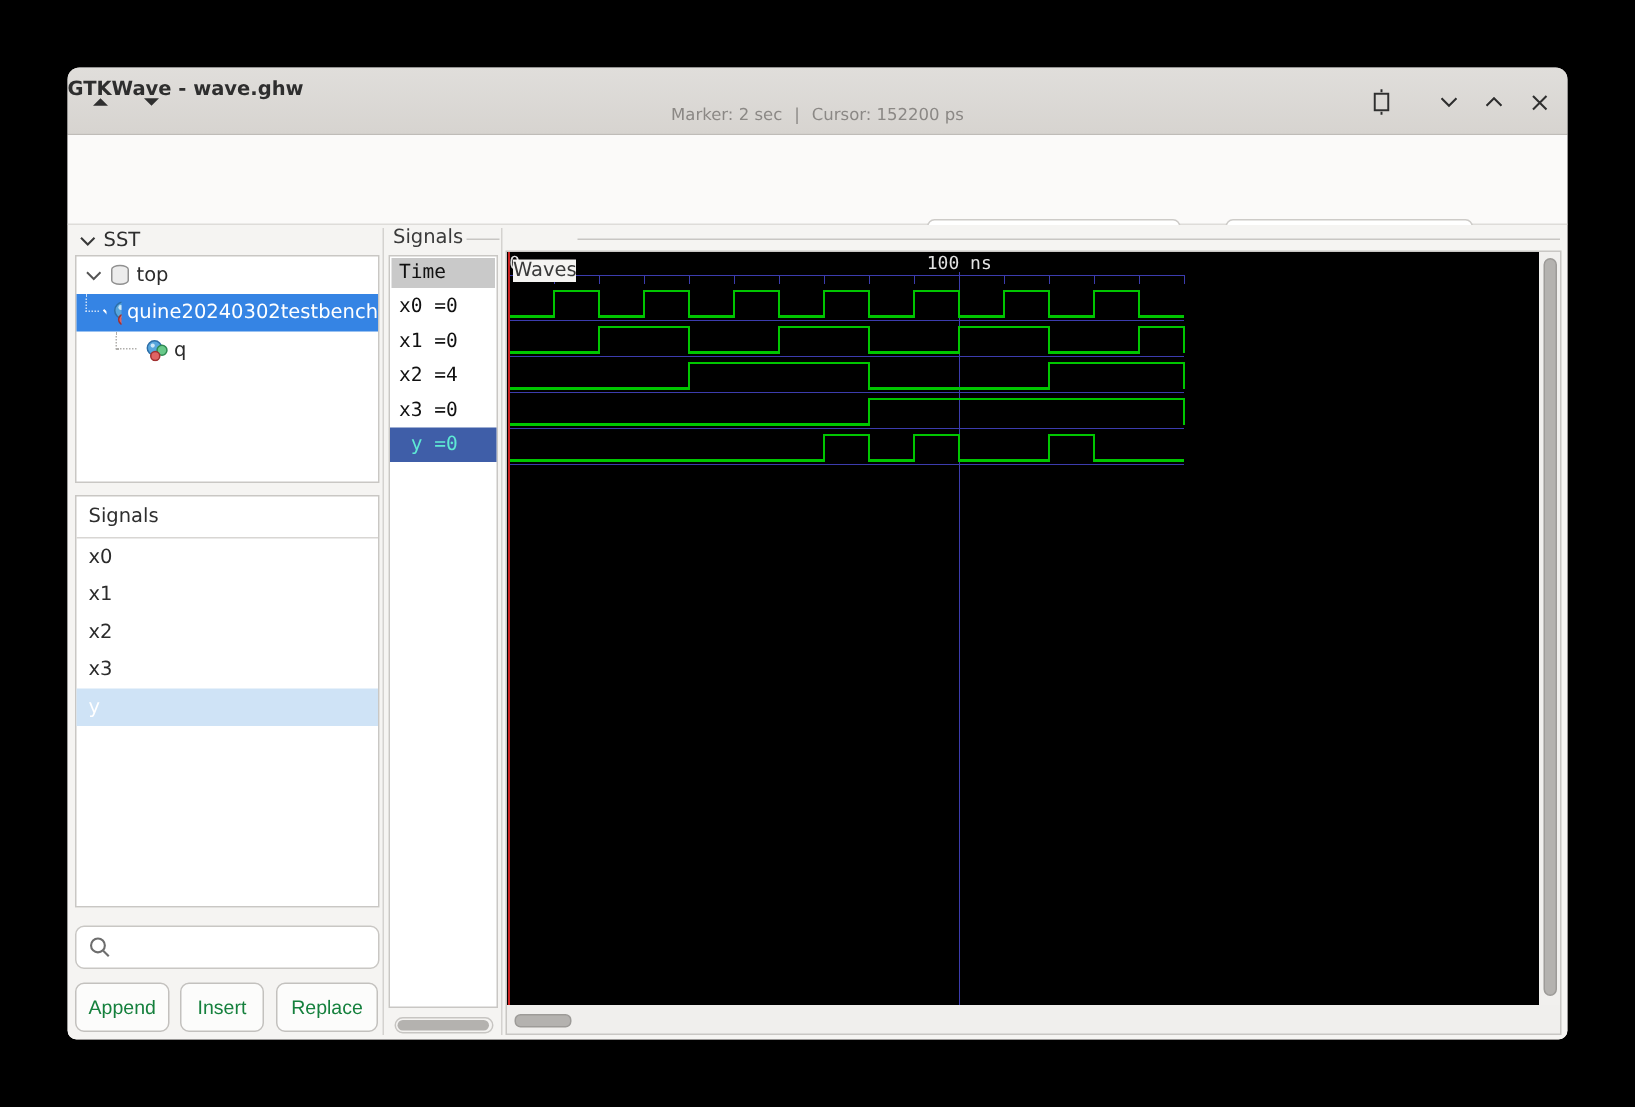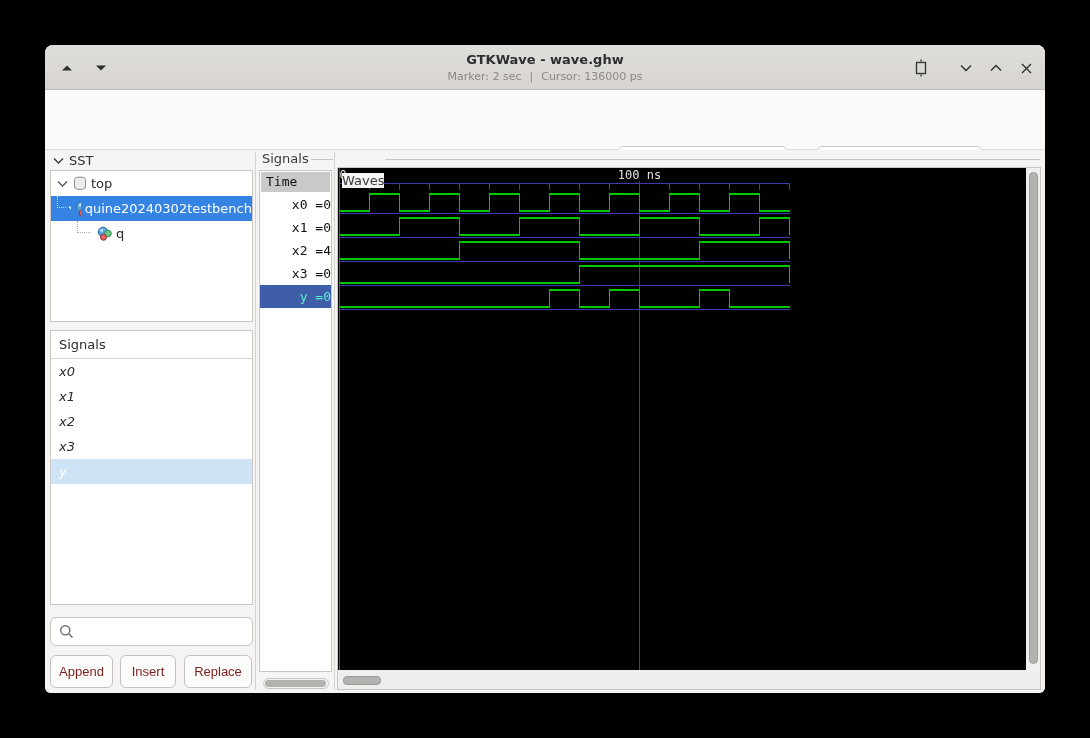--- a/index.html
+++ b/index.html
@@ -4,21 +4,21 @@
 <style>
   * { margin:0; padding:0; box-sizing:border-box; }
   html,body { width:1090px; height:738px; background:#000; overflow:hidden;
               font-family:"DejaVu Sans","Liberation Sans",sans-serif; }
   .window { position:absolute; left:45px; top:45px; width:1000px; height:648px;
             background:#f5f4f2; border-radius:8px 8px 6px 6px; overflow:hidden; }
 
   
   .headerbar { position:absolute; left:0; top:0; width:1000px; height:45px;
                background:linear-gradient(#e0dedb,#d7d4d0); border-bottom:1px solid #bfbcb8; }
-  .hb-title { position:absolute; left:0; right:0; top:7px; text-align:center;
+  .hb-title { position:absolute; left:0; right:0; top:7px; text-align:left;
               font-size:13px; font-weight:700; color:#2e2e2e; }
   .hb-status { position:absolute; left:0; right:0; top:25px; text-align:center;
                font-size:11px; color:#8b8885; }
   .hb-status span { margin:0 4px; }
   .hb-btn { position:absolute; top:10px; width:28px; height:26px; display:flex;
             align-items:center; justify-content:center; cursor:default; border-radius:4px; }
   .hb-btn svg { display:block; }
 
   
   .toolbar { position:absolute; left:0; top:45px; width:1000px; height:60px;
@@ -42,40 +42,40 @@
   
   .trow { position:relative; height:25px; display:flex; align-items:center; font-size:13px;
           color:#2b2b2b; white-space:nowrap; overflow:hidden; }
   .trow.sel { background:#3584e4; color:#fff; }
   .guide { position:absolute; border-left:1px dotted #b0aeab; border-bottom:1px dotted #b0aeab;
            width:9px; height:13px; top:0; }
   .trow.sel .guide { border-color:rgba(255,255,255,.75); }
   .tlabel { margin-left:4px; }
 
   
-  .lrow { height:25px; line-height:25px; padding-left:8px; font-size:13px; color:#2b2b2b;font-style:italic; }
+  .lrow { height:25px; line-height:25px; padding-left:8px; font-size:13px; color:#2b2b2b; }
   .lrow.sel { background:#cfe3f6; color:#fff; }
   .list-head { height:28px; line-height:28px; padding-left:8px; font-size:13px; color:#2e2e2e;
                border-bottom:1px solid #d8d6d3; }
 
   .search { position:absolute; left:5px; top:467px; width:203px; height:29px; background:#fff;
             border:1px solid #c9c7c4; border-radius:6px; display:flex; align-items:center; }
   .search input { border:none; outline:none; flex:1; font-size:13px; margin-left:4px;
                   font-family:inherit; background:transparent; }
   .btn { position:absolute; top:505px; height:33px; background:#fcfcfb; border:1px solid #c3c1be;
-         border-radius:6px; font-size:13px; color:#7f1d1d; text-align:center; }
+         border-radius:6px; font-size:13px; color:#15803d; text-align:center; }
 
   
   .frame-label { position:absolute; font-size:13px; color:#3a3a3a; background:#f5f4f2; z-index:3; }
   .frame-line { position:absolute; height:1px; background:#c8c6c3; }
 
   
   .mono { font-family:"DejaVu Sans Mono","Liberation Mono",monospace; }
   .mrow { height:23px; line-height:23px; padding-left:6px; font-size:13px; color:#111;
-          white-space:pre;text-align:right; }
+          white-space:pre; }
   .mrow.sel { background:#3f5ea8; color:#5eead4; }
   .time-head { height:20px; line-height:20px; margin:1px; padding-left:5px; background:#c9c9c9;
                font-size:13px; color:#111; }
   .vthumb { position:absolute; left:2px; top:4px; width:9px; height:492px; background:#b4b2af;
             border:1px solid #9d9b98; border-radius:5px; }
   .hscroll-track { border:1px solid #c7c5c2; border-radius:6px; background:#f4f3f1; position:absolute; }
   .hthumb { position:absolute; background:#b4b2af; border-radius:4px; }
 </style>
 </head>
 <body>
@@ -88,21 +88,21 @@
           <path d="M1 6.5 L6 1.5 L11 6.5 Z" fill="#2f2f2f"></path>
         </svg>
     </div>
     <div class="hb-btn" style="left:42px;">
       <svg width="12" height="8">
           <path d="M1 1.5 L11 1.5 L6 6.5 Z" fill="#2f2f2f"></path>
         </svg>
     </div>
     <div class="hb-title">GTKWave - wave.ghw</div>
     <div class="hb-status">
-      <span>Marker: 2 sec</span><span>|</span><span>Cursor: 136000 ps</span>
+      <span>Marker: 2 sec</span><span>|</span><span>Cursor: 152200 ps</span>
     </div>
     <div class="hb-btn" style="left:862px;">
       <svg width="16" height="18" fill="none" stroke="#2f2f2f" stroke-width="1.3">
         <rect x="3.5" y="3.5" width="9" height="11"></rect>
           <path d="M8 0.5v2M8 15.5v2"></path>
       </svg>
     </div>
     <div class="hb-btn" style="left:907px;">
       <svg width="12" height="8" fill="none" stroke="#2f2f2f" stroke-width="1.4">
           <path d="M1 1.5 L6 6.5 L11 1.5"></path>

